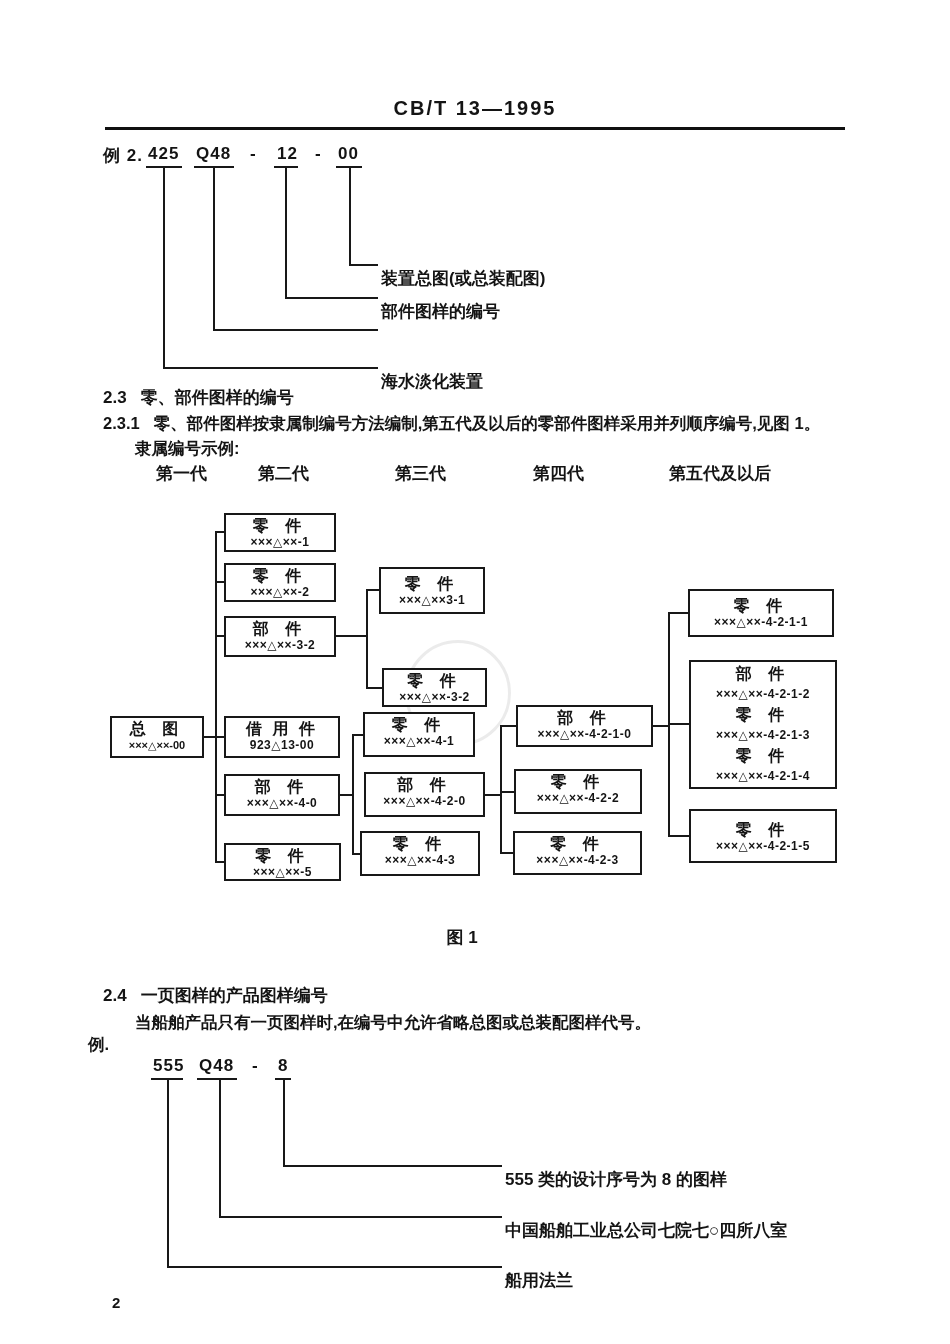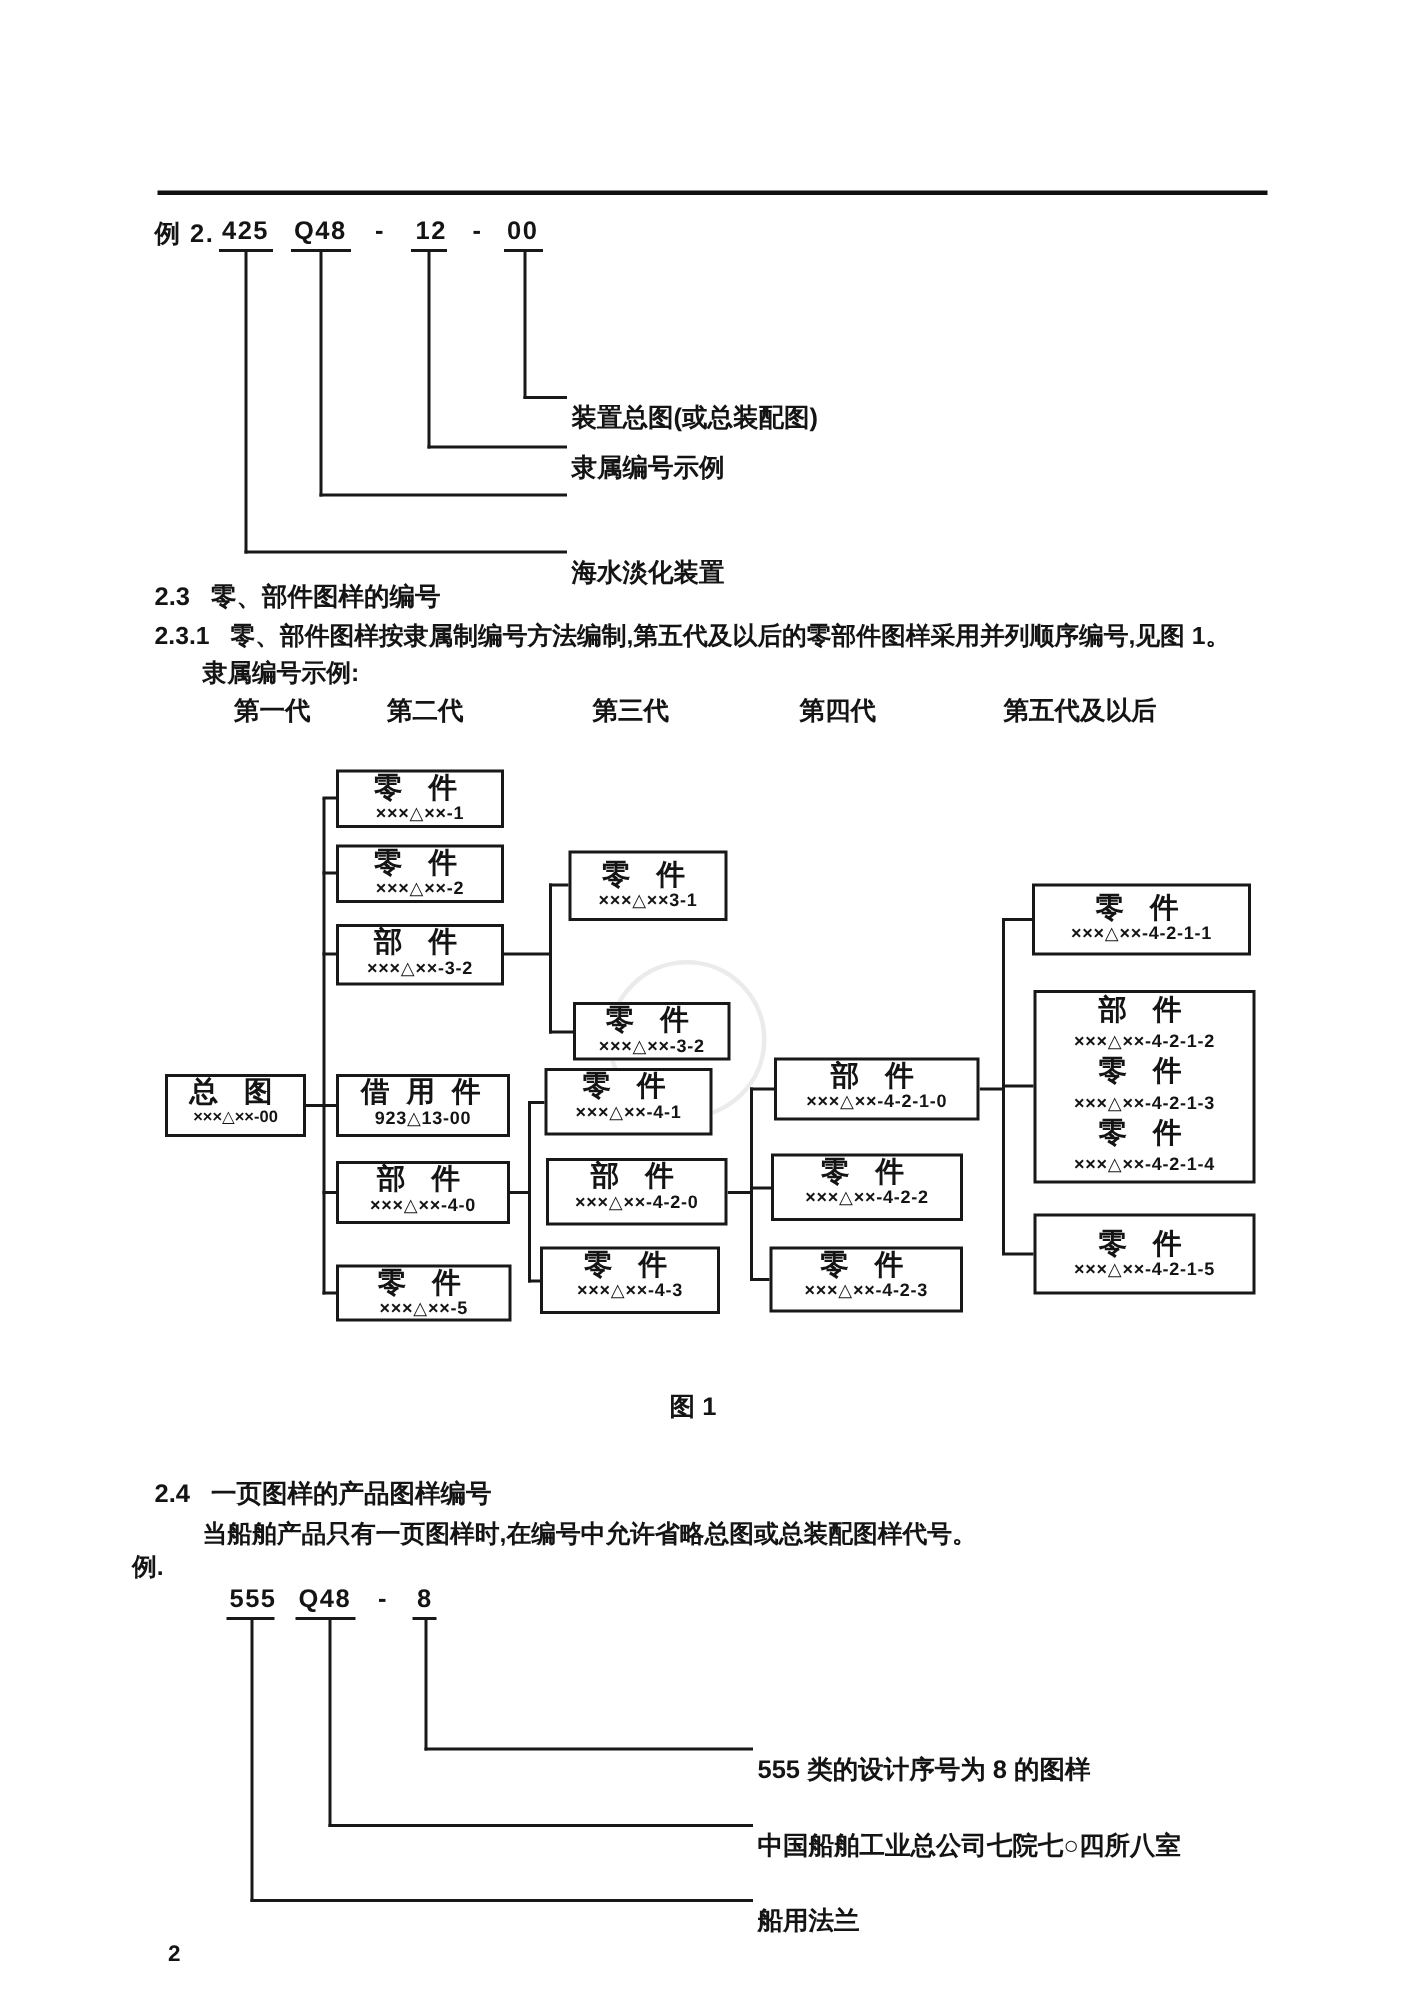--- a/index.html
+++ b/index.html
@@ -17,39 +17,40 @@
   .callout{font-size:17px;font-weight:600;line-height:18px;margin-top:14px;}
   .heading{font-size:17px;font-weight:bold;}
   .body-text{font-size:16.5px;font-weight:600;}
   .secnum{display:inline-block;margin-right:14px;font-weight:bold;}
   .gen-label{font-size:17px;font-weight:bold;}
   .fig-caption{font-size:17px;font-weight:600;text-align:center;width:80px;}
   .dbox{
     position:absolute;border:2px solid #181818;background:#fff;
     text-align:center;box-sizing:border-box;overflow:hidden;
   }
-  .dbox .t{font-size:19px;font-weight:bold;letter-spacing:6px;line-height:17px;margin-top:2px;}
+  .dbox .t{font-size:16px;font-weight:bold;letter-spacing:6px;line-height:17px;margin-top:2px;}
   .dbox .c{font-size:12px;font-weight:600;letter-spacing:0.5px;line-height:16px;}
   .dbox.tall{padding-top:4px;}
   .dbox.taller{padding-top:8px;}
   .dbox.multi{padding-top:2px;}
   .dbox.multi .t{margin-top:0;line-height:20px;}
   .dbox.multi .c{line-height:21px;}
   .dbox.small .c{font-size:11px;letter-spacing:0;}
   .watermark{
     position:absolute;left:405px;top:640px;width:100px;height:100px;border-radius:50%;
     border:3px solid rgba(60,60,60,0.10);
   }
   .pagenum{font-size:15px;font-weight:600;}
 </style>
 </head>
 <body>
 
 <div class="page">
 
+  <div class="abs doc-header" style="top:97px;left:0;">CB/T 13—1995</div>
   <div class="rule" style="left:105px;top:127px;width:740px;height:3px;"></div>
 
   <div class="abs code-row" style="left:103px;top:144px;">例 2.</div>
   <div class="abs code-row" style="left:148px;top:144px;">425</div>
   <div class="abs code-row" style="left:196px;top:144px;">Q48</div>
   <div class="abs code-row" style="left:250px;top:144px;">-</div>
   <div class="abs code-row" style="left:277px;top:144px;">12</div>
   <div class="abs code-row" style="left:315px;top:144px;">-</div>
   <div class="abs code-row" style="left:338px;top:144px;">00</div>
 
@@ -61,21 +62,21 @@
   <div class="vline" style="left:163px;top:168px;height:201px;"></div>
   <div class="vline" style="left:213px;top:168px;height:163px;"></div>
   <div class="vline" style="left:285px;top:168px;height:131px;"></div>
   <div class="vline" style="left:349px;top:168px;height:98px;"></div>
   <div class="hline" style="left:349px;top:264px;width:29px;"></div>
   <div class="hline" style="left:285px;top:297px;width:93px;"></div>
   <div class="hline" style="left:213px;top:329px;width:165px;"></div>
   <div class="hline" style="left:163px;top:367px;width:215px;"></div>
 
   <div class="abs callout" style="left:381px;top:256px;">装置总图(或总装配图)</div>
-  <div class="abs callout" style="left:381px;top:289px;">隶属编号示例</div>
+  <div class="abs callout" style="left:381px;top:289px;">部件图样的编号</div>
   <div class="abs callout" style="left:381px;top:359px;">海水淡化装置</div>
 
   <div class="abs heading" style="left:103px;top:386px;">
     <span class="secnum">2.3</span><span>零、部件图样的编号</span>
   </div>
   <div class="abs body-text" style="left:103px;top:413px;">
     <span class="secnum">2.3.1</span><span>零、部件图样按隶属制编号方法编制,第五代及以后的零部件图样采用并列顺序编号,见图 1。</span>
   </div>
   <div class="abs body-text" style="left:135px;top:438px;">隶属编号示例:</div>
 

